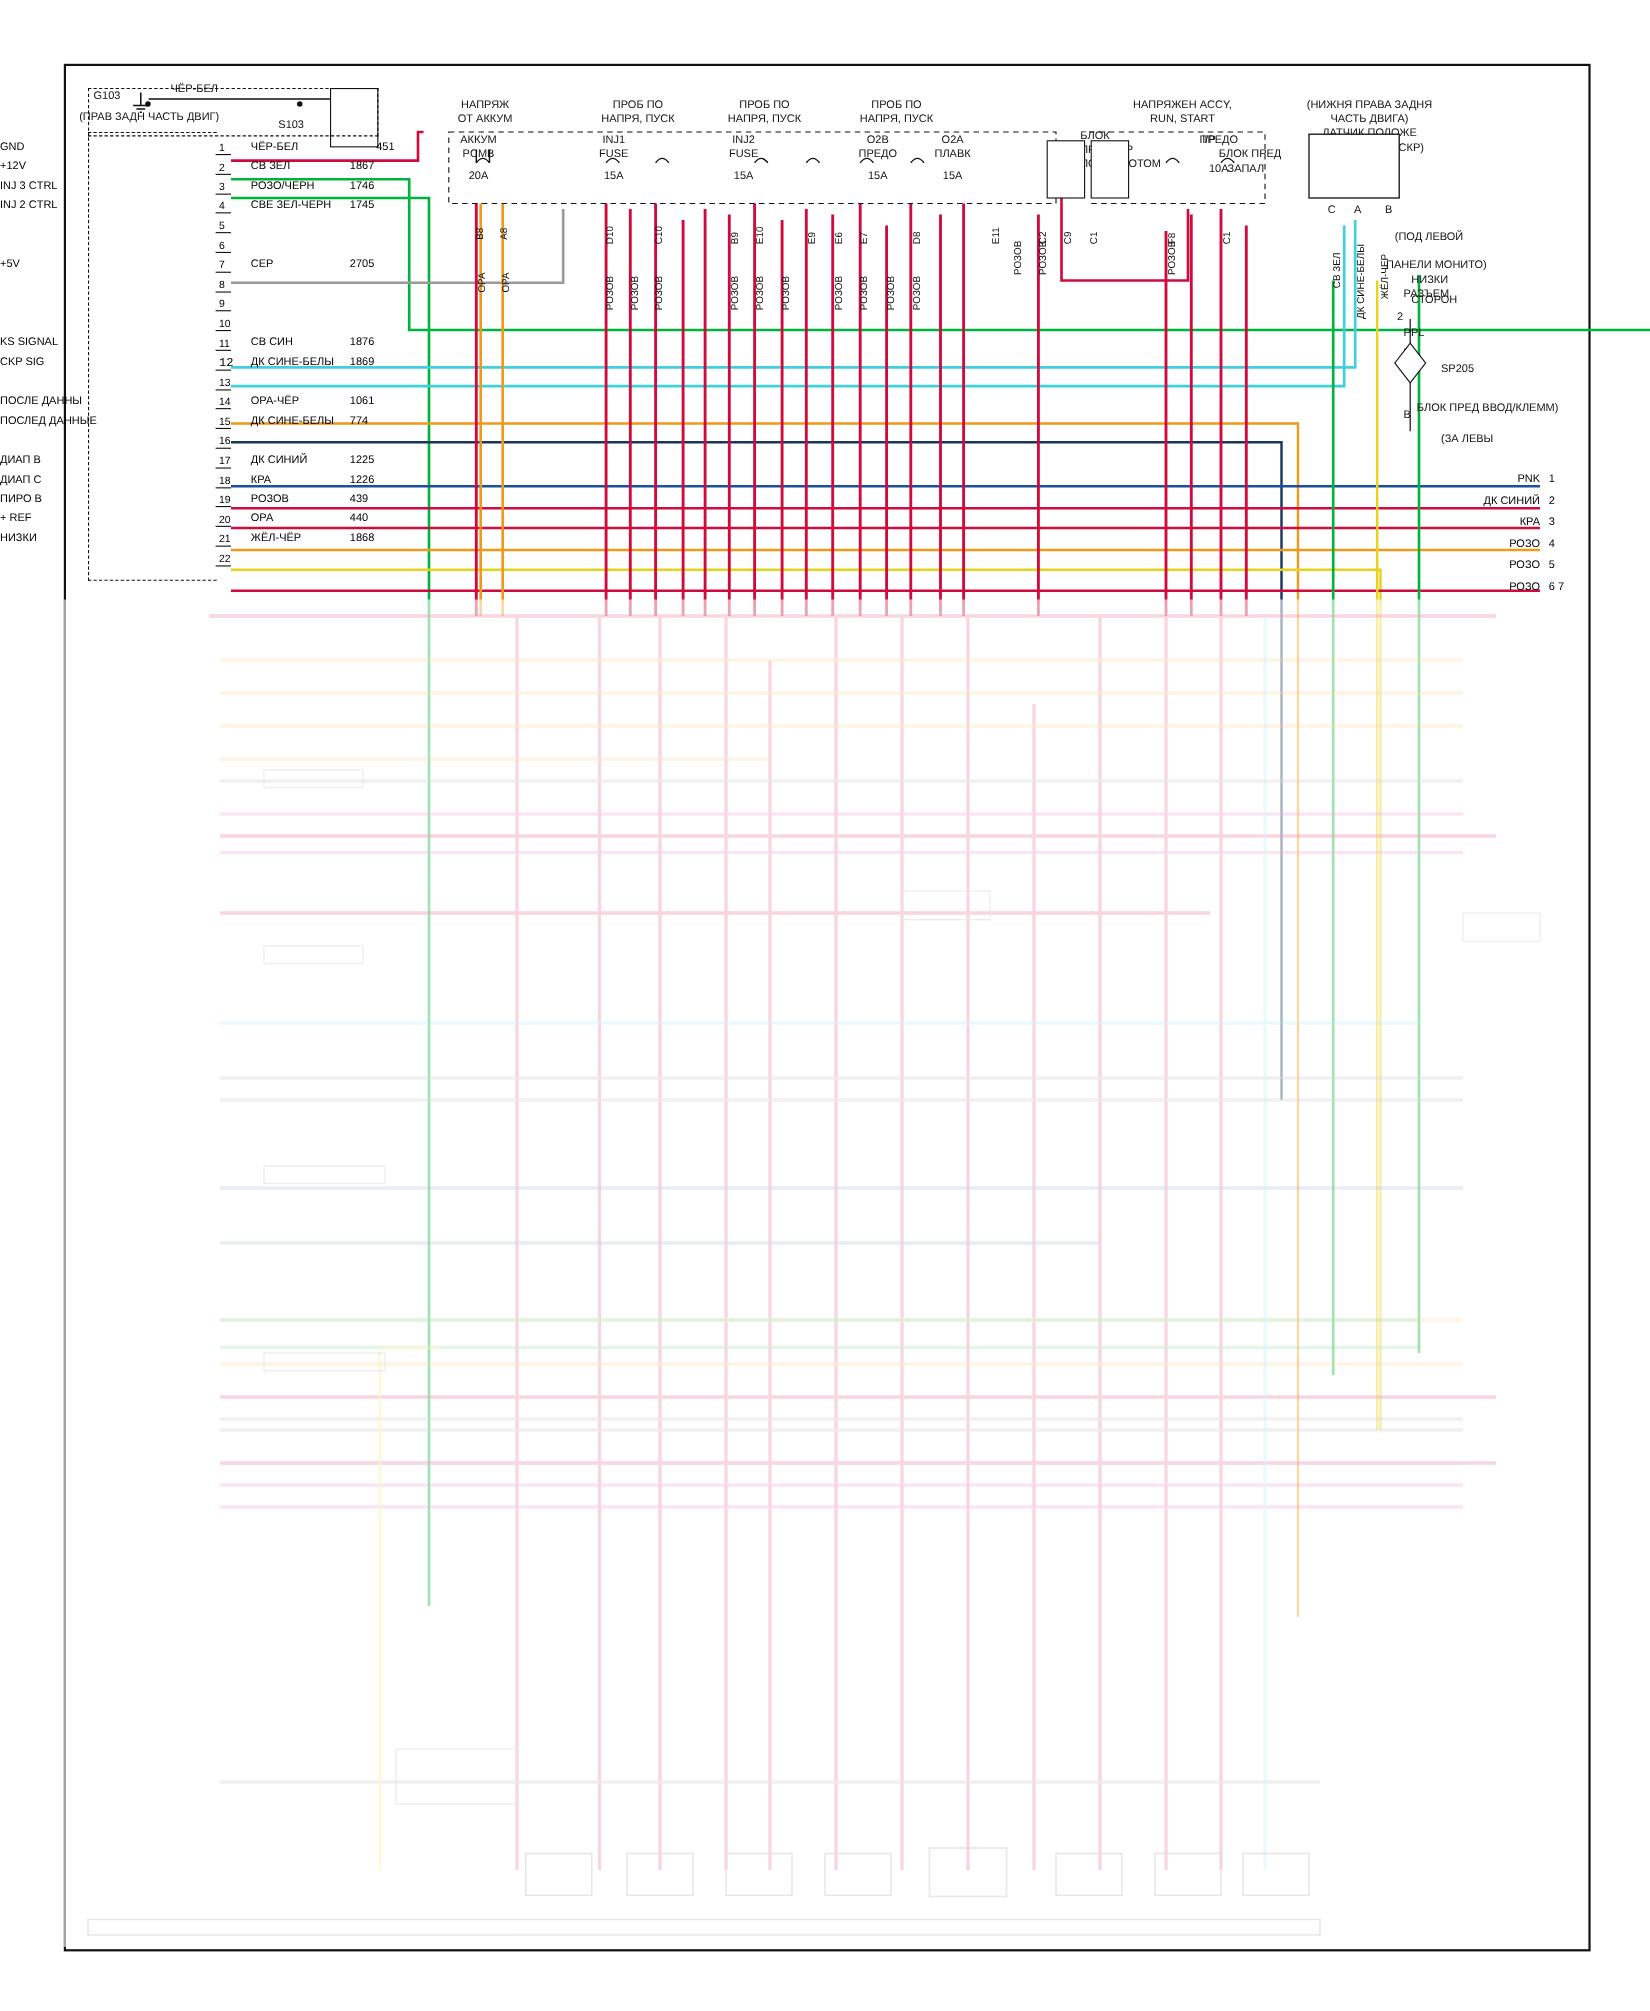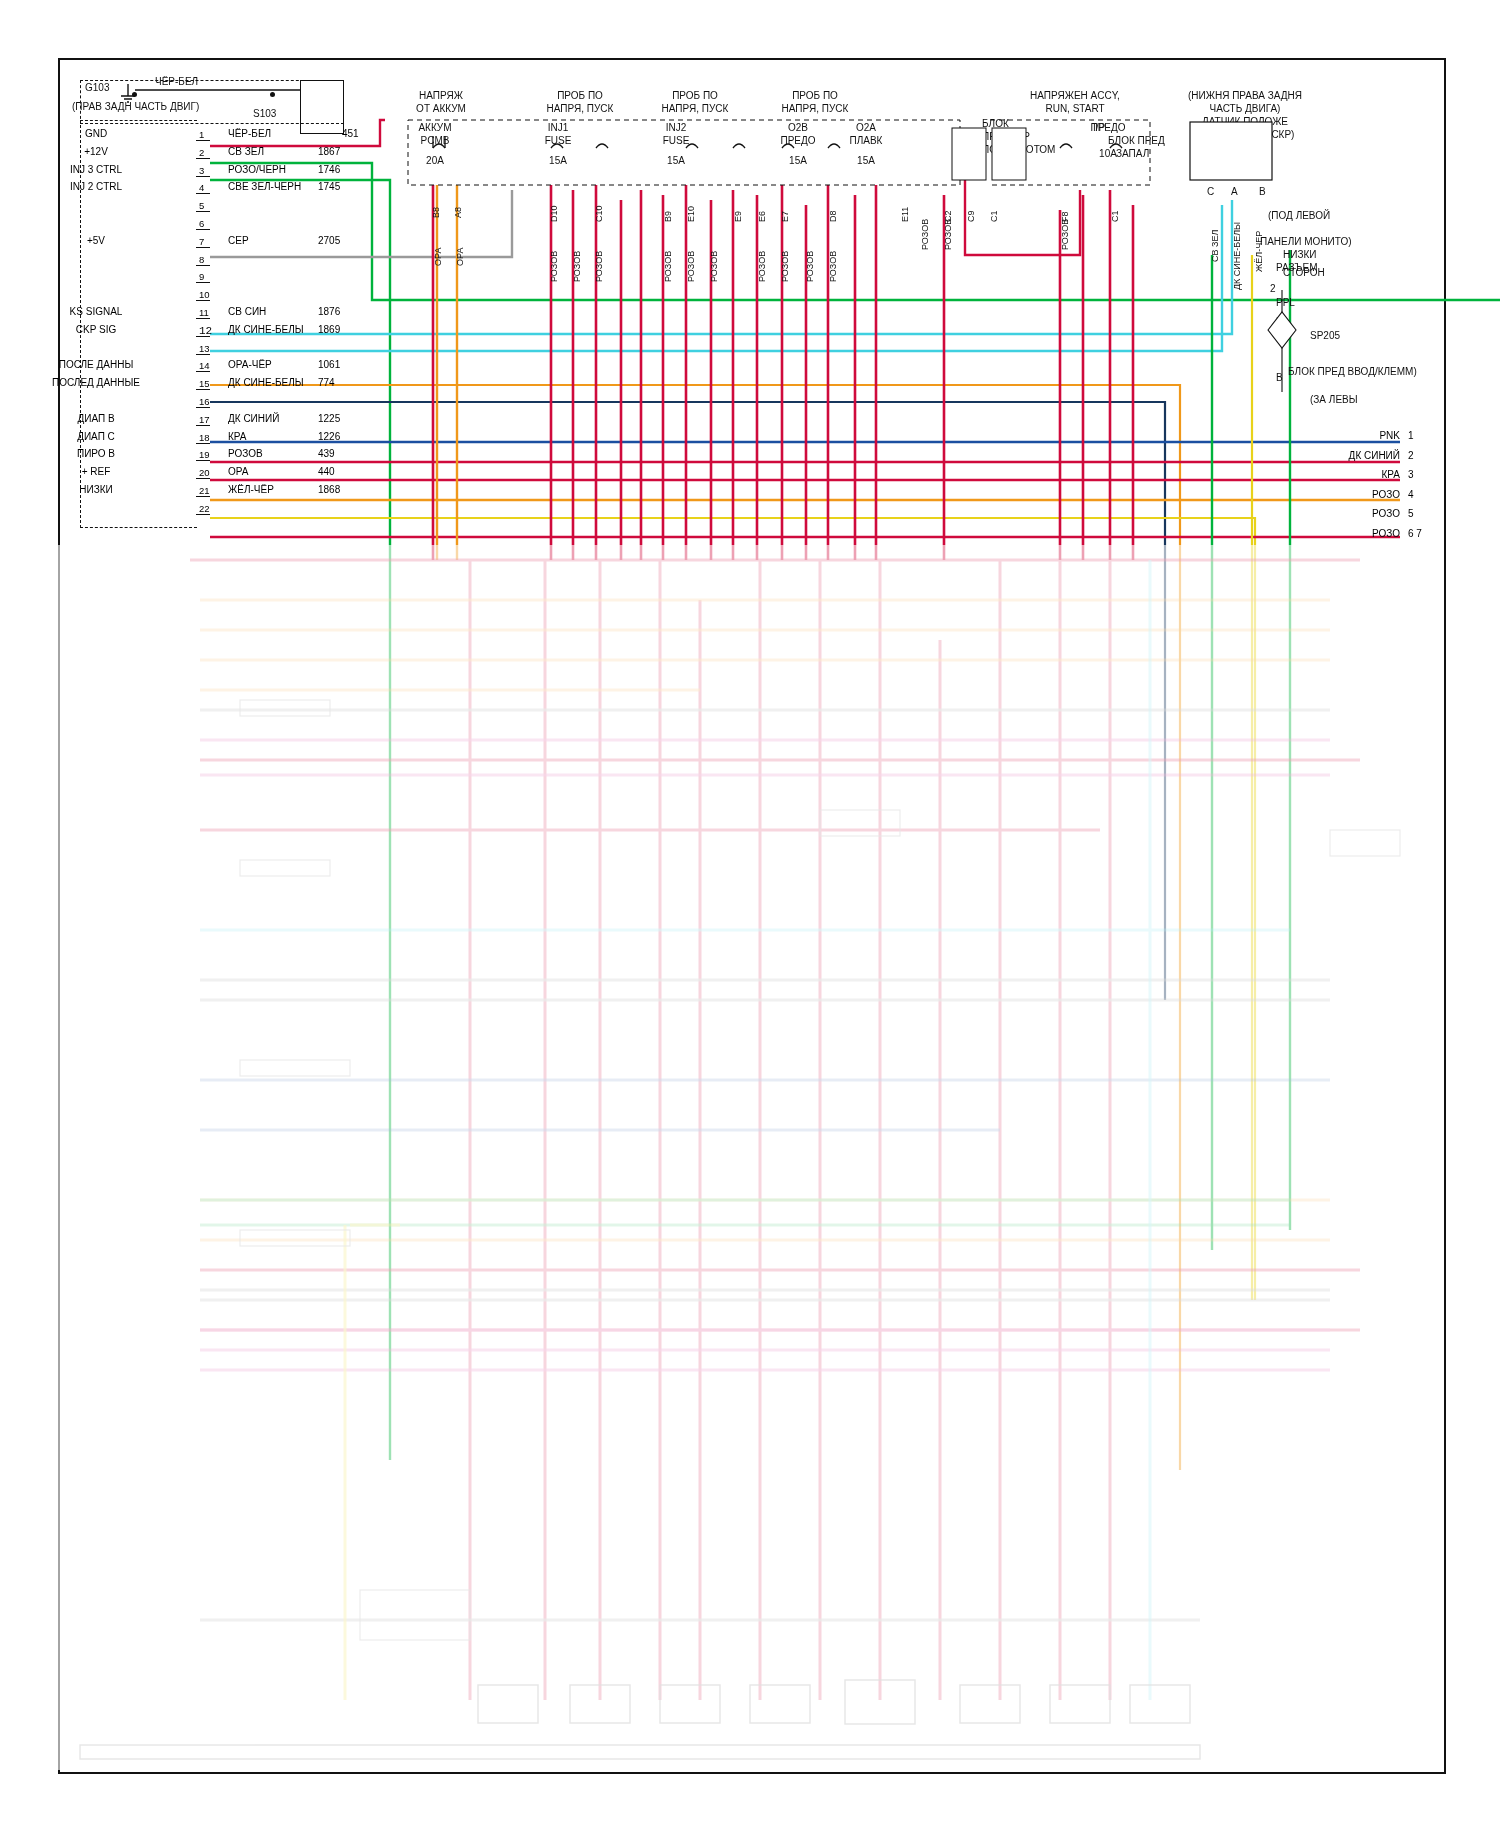--- a/index.html
+++ b/index.html
@@ -18,21 +18,21 @@
 
   .wire{position:absolute;}
   .box{position:absolute;border:1px solid #111;}
   .dash{position:absolute;border:1px dashed #111;}
   .dot{position:absolute;width:5px;height:5px;border-radius:50%;background:#111;}
 
   
   .pins{position:absolute;left:196px;top:130px;width:14px;height:390px;}
   .conn-left{position:absolute;left:80px;top:120px;width:116px;height:406px;border-left:1px dashed #111;border-top:1px dashed #111;border-bottom:1px dashed #111;}
 
-  .rowlabel{position:absolute;font-size:10px;text-align:center;white-space:nowrap;}
+  .rowlabel{position:absolute;font-size:10px;text-align:left;white-space:nowrap;}
   .rowwire{position:absolute;font-size:10px;white-space:nowrap;}
   .rownum{position:absolute;font-size:10px;white-space:nowrap;}
   svg.l{position:absolute;left:0;top:0;width:1500px;height:1828px;overflow:visible;}
 </style>
 </head>
 <body>
 
 <div id="sheet">
 
   <div class="frame"></div>

